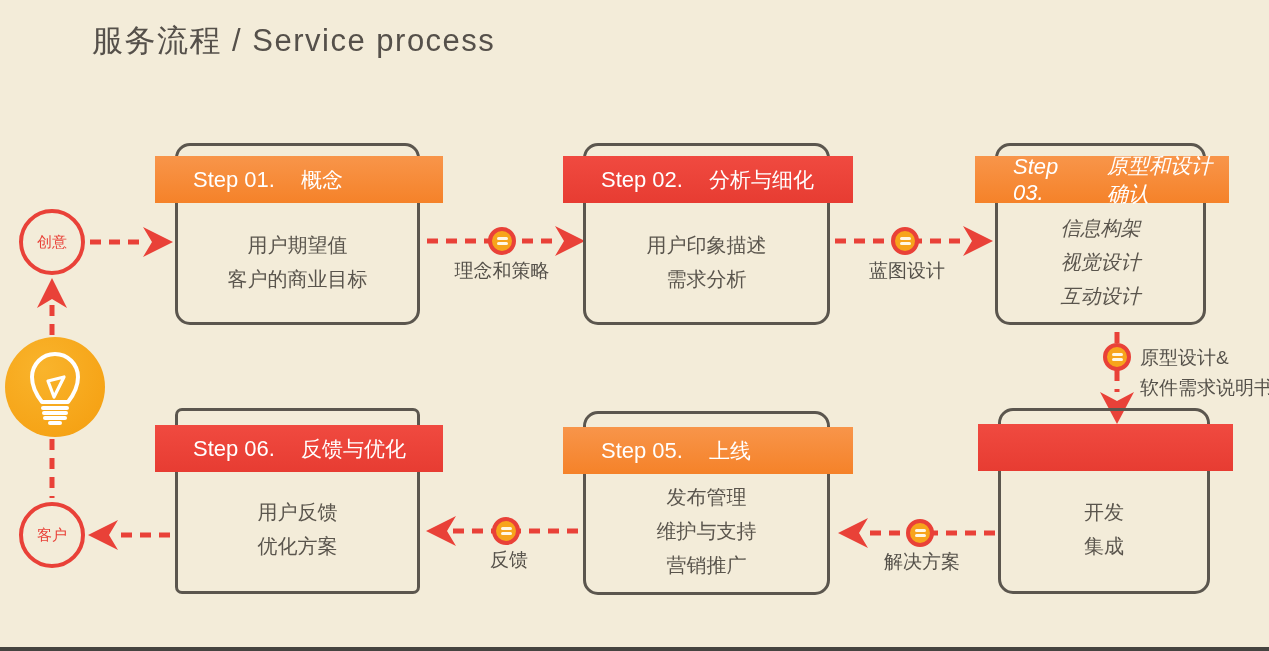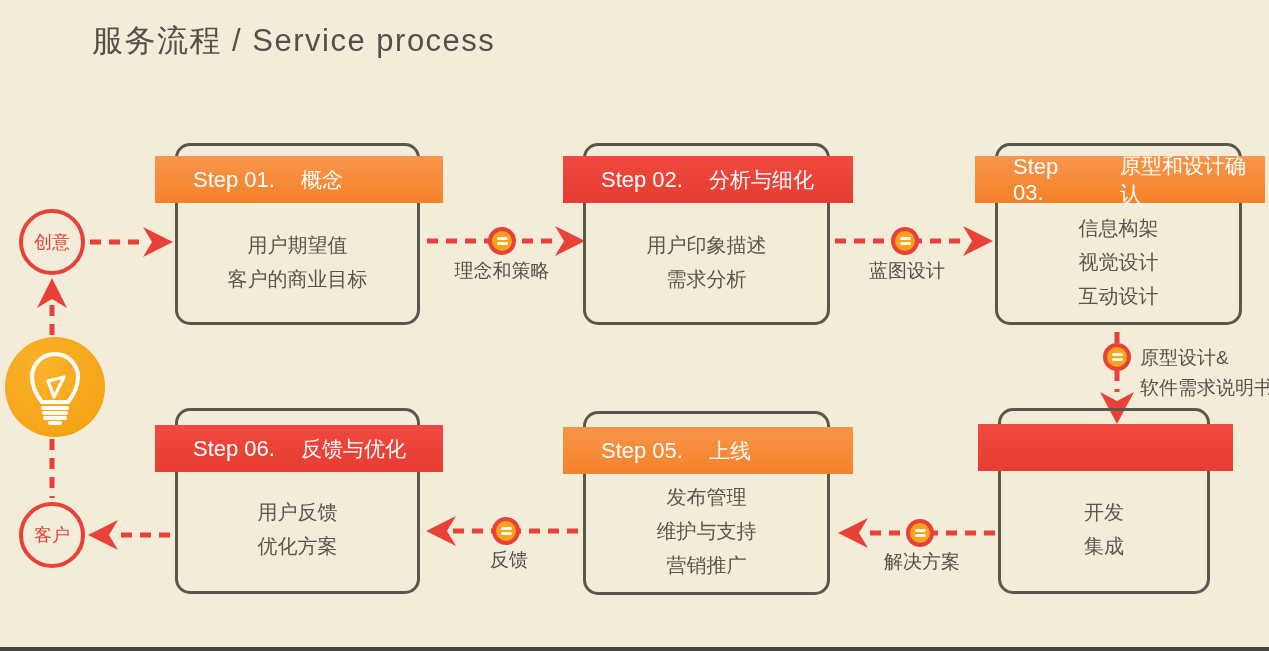--- a/index.html
+++ b/index.html
@@ -28,21 +28,21 @@
   .band .band-title{margin-left:26px;font-size:21px;}
   .box-body{
     position:absolute;left:0;right:0;top:57px;bottom:0;
     display:flex;flex-direction:column;justify-content:center;align-items:center;
     gap:7px;font-size:20px;color:#5a554d;z-index:3;
   }
   .node-circle{
     position:absolute;width:66px;height:66px;border-radius:50%;
     border:4px solid #e94138;box-sizing:border-box;
     display:flex;align-items:center;justify-content:center;
-    color:#e94138;font-size:18px;z-index:4;background:transparent;
+    color:#e94138;font-size:15px;z-index:4;background:transparent;
   }
   .bulb-circle{
     position:absolute;left:5px;top:337px;width:100px;height:100px;border-radius:50%;
     background:radial-gradient(circle at 38% 32%, #f9b42c 0%, #f6a417 70%, #f29e10 100%);
     display:flex;align-items:center;justify-content:center;z-index:4;
   }
   .dot{
     position:absolute;width:28px;height:28px;border-radius:50%;
     background:#f7a41c;border:4px solid #e94138;box-sizing:border-box;
     z-index:5;display:flex;flex-direction:column;align-items:center;justify-content:center;gap:2px;
@@ -101,21 +101,21 @@
   <div class="band red">
     <span>Step 02.</span>
     <span class="band-title">分析与细化</span>
   </div>
   <div class="box-body">
     <div>用户印象描述</div>
     <div>需求分析</div>
   </div>
 </div>
 
-<div class="step-box" style="left:995px;top:143px;width:247px;height:182px;">
+<div class="step-box" style="left:995px;top:143px;width:211px;height:182px;font-style:italic;">
   <div class="band orange">
     <span>Step 03.</span>
     <span class="band-title">原型和设计确认</span>
   </div>
   <div class="box-body">
     <div>信息构架</div>
     <div>视觉设计</div>
     <div>互动设计</div>
   </div>
 </div>
@@ -136,21 +136,21 @@
     <span>Step 05.</span>
     <span class="band-title">上线</span>
   </div>
   <div class="box-body">
     <div>发布管理</div>
     <div>维护与支持</div>
     <div>营销推广</div>
   </div>
 </div>
 
-<div class="step-box" style="left:175px;top:408px;width:245px;height:186px;">
+<div class="step-box" style="left:175px;top:408px;width:245px;height:186px;border-radius:7px;">
   <div class="band red" style="top:14px;">
     <span>Step 06.</span>
     <span class="band-title">反馈与优化</span>
   </div>
   <div class="box-body">
     <div>用户反馈</div>
     <div>优化方案</div>
   </div>
 </div>
 

